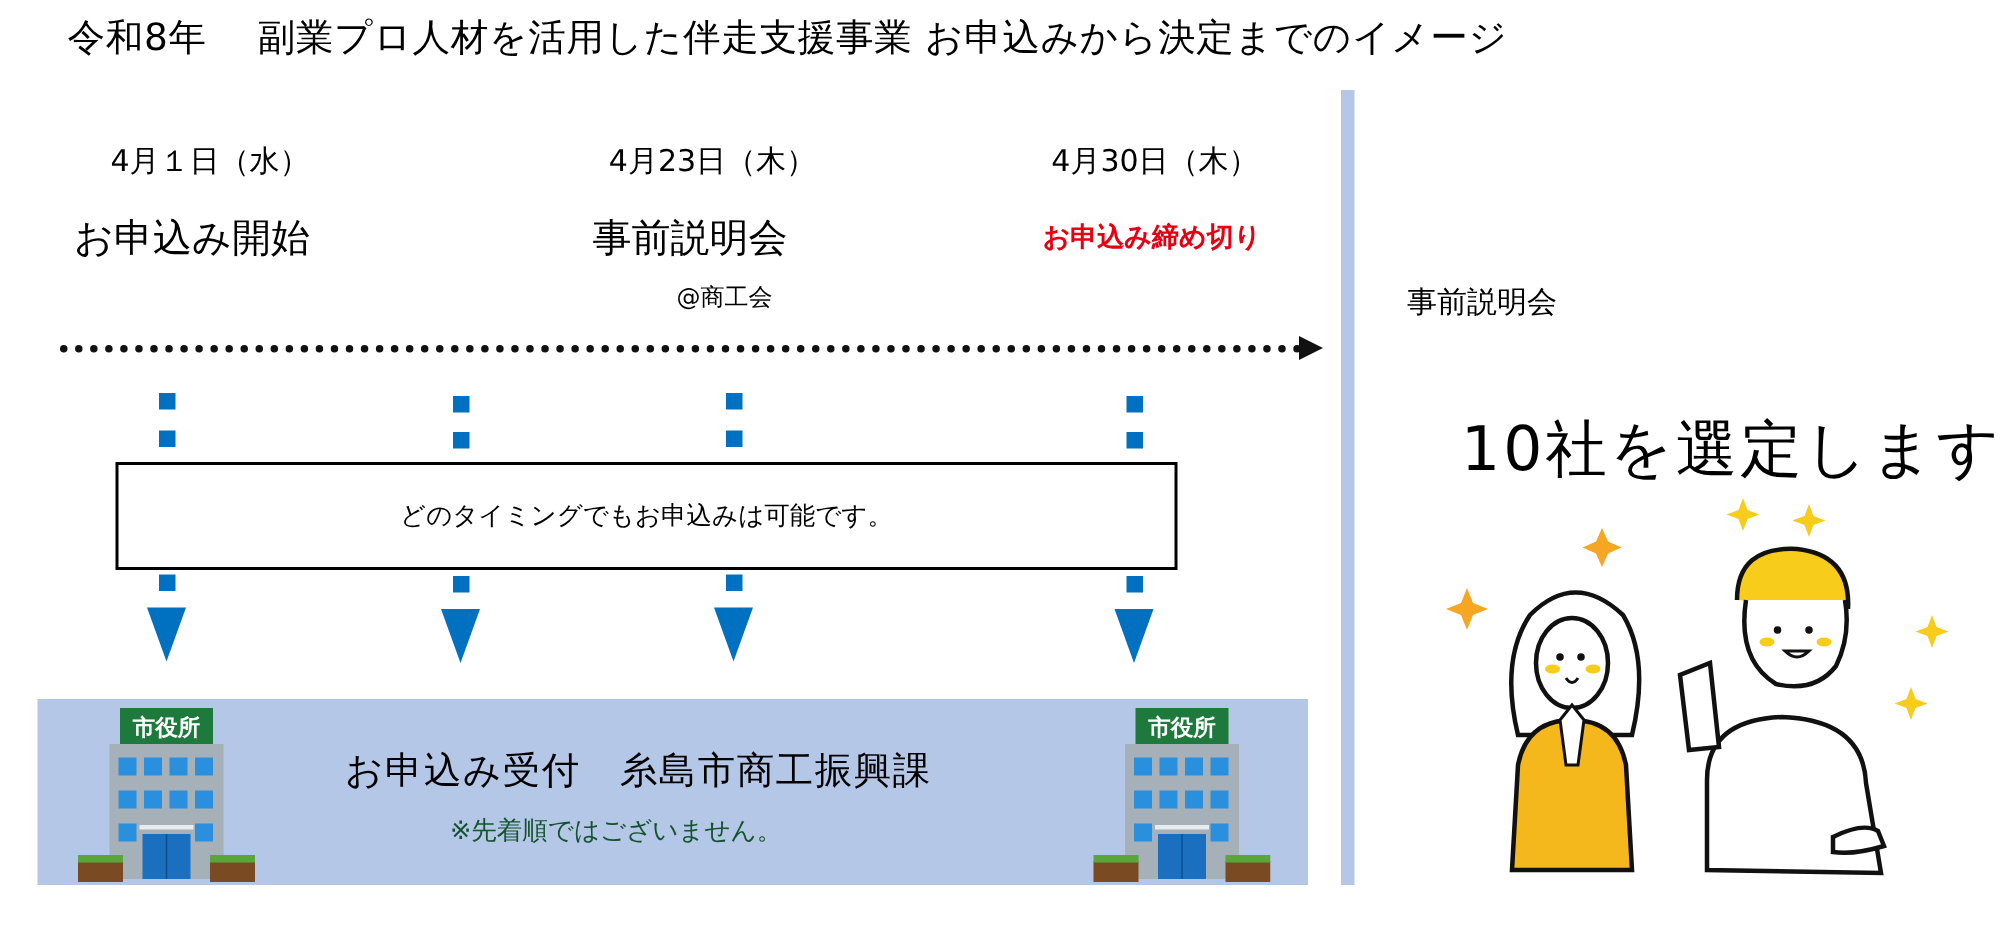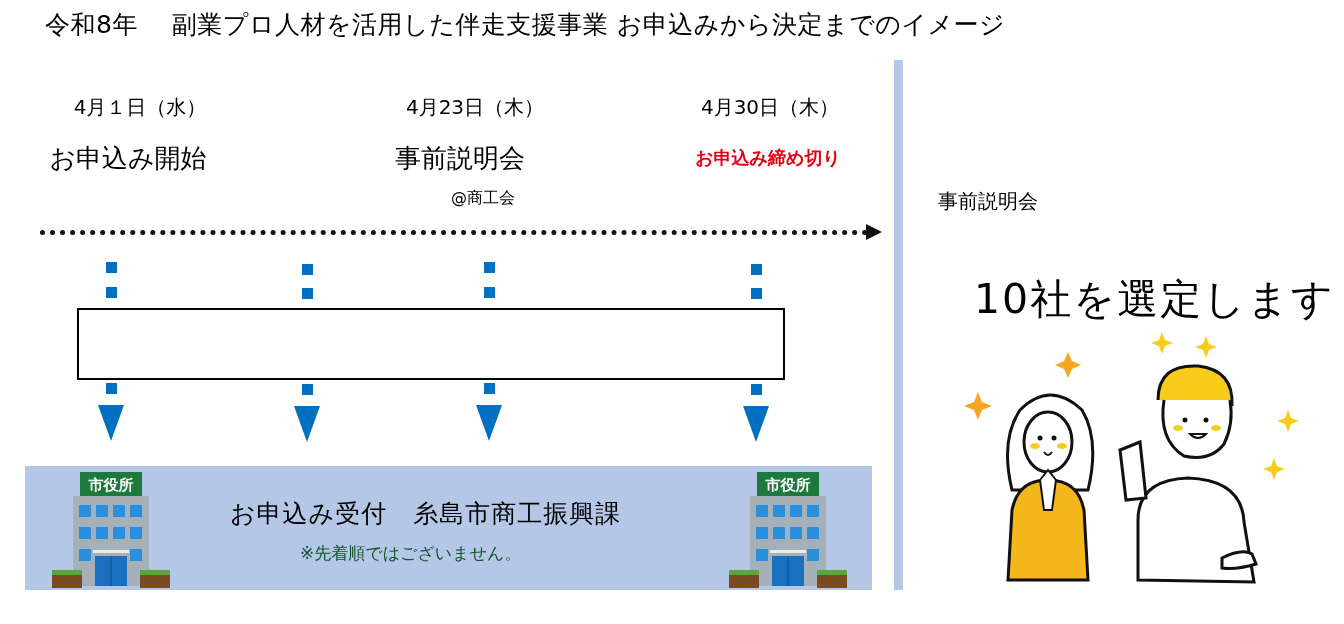--- a/index.html
+++ b/index.html
@@ -47,20 +47,21 @@
 <div class="abs vsq" style="left:106px;top:262px;"></div>
 <div class="abs vsq" style="left:106px;top:287px;"></div>
 <div class="abs vsq" style="left:302px;top:264px;"></div>
 <div class="abs vsq" style="left:302px;top:288px;"></div>
 <div class="abs vsq" style="left:484px;top:262px;"></div>
 <div class="abs vsq" style="left:484px;top:287px;"></div>
 <div class="abs vsq" style="left:751px;top:264px;"></div>
 <div class="abs vsq" style="left:751px;top:288px;"></div>
 
 <div class="abs notebox">
+  <div>どのタイミングでもお申込みは可能です。</div>
 </div>
 
 <div class="abs vsq" style="left:106px;top:383px;"></div>
 <div class="abs vsq" style="left:302px;top:384px;"></div>
 <div class="abs vsq" style="left:484px;top:383px;"></div>
 <div class="abs vsq" style="left:751px;top:384px;"></div>
 
 <div class="abs tri" style="left:98px;top:405px;"></div>
 <div class="abs tri" style="left:294px;top:406px;"></div>
 <div class="abs tri" style="left:476px;top:405px;"></div>

